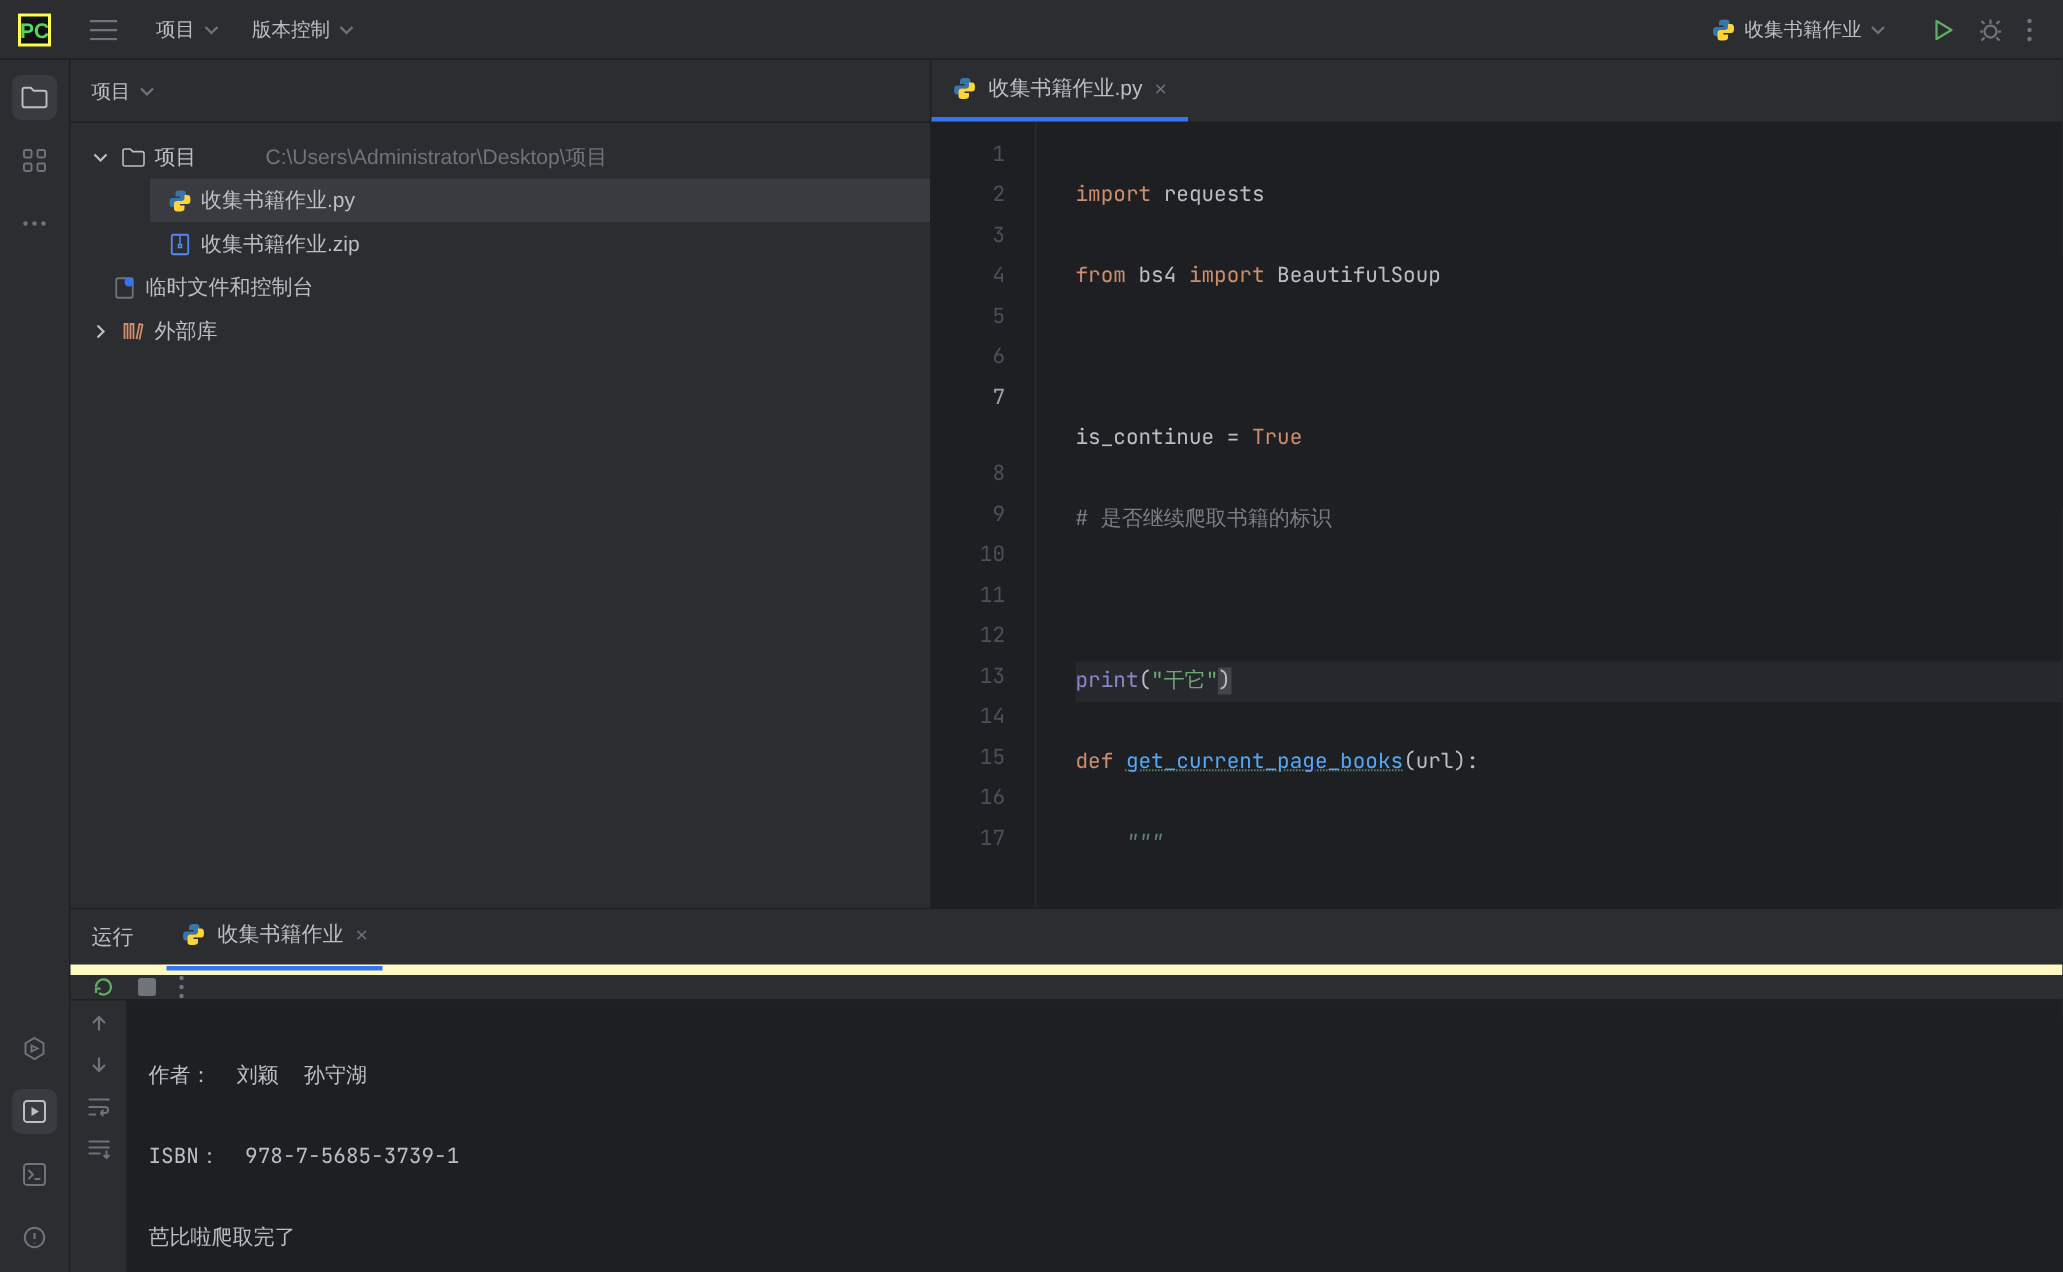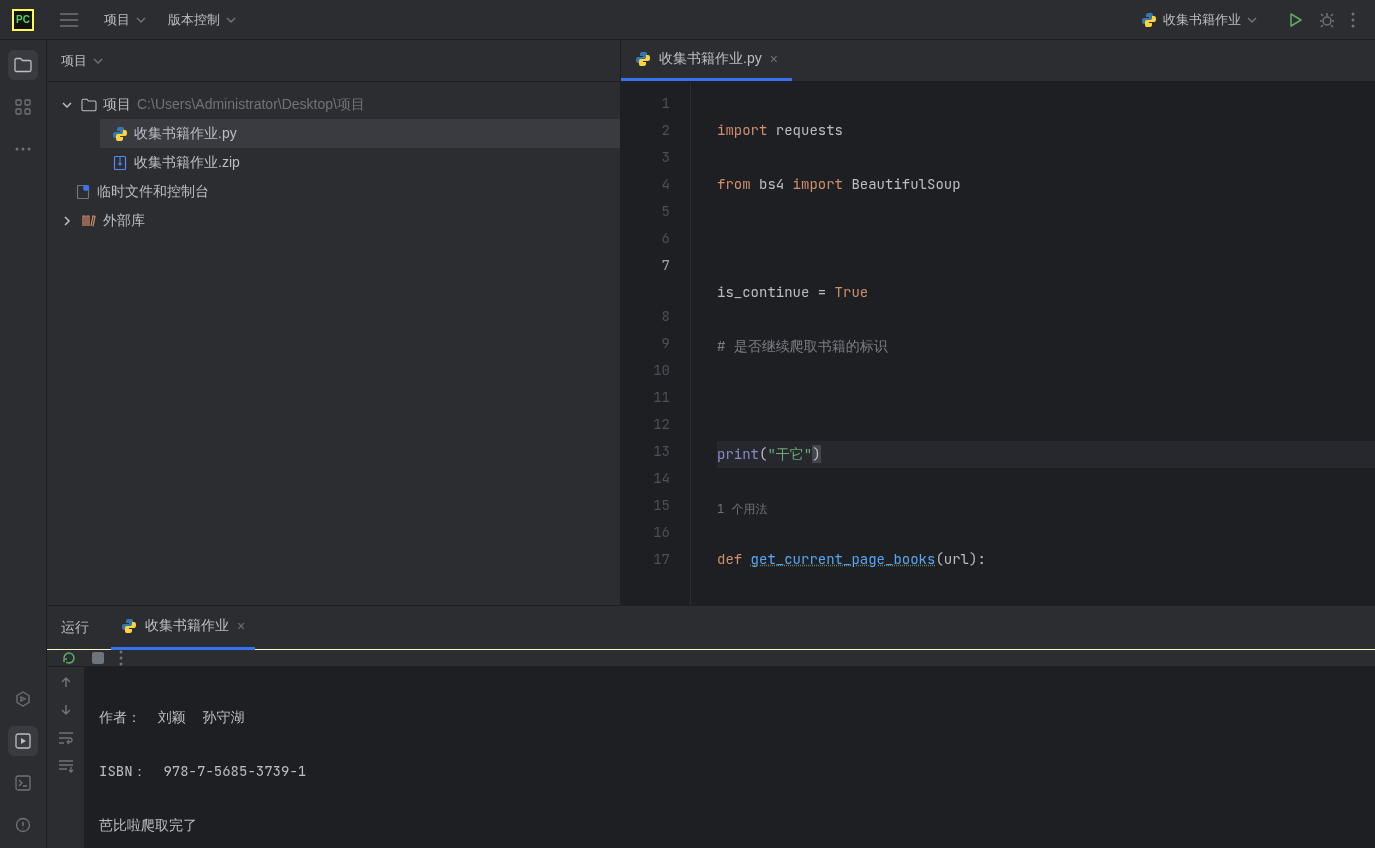--- a/index.html
+++ b/index.html
@@ -18,21 +18,21 @@
   align-items: center;
   padding: 0 12px;
   border-bottom: 1px solid #1e1f22;
 }
 .logo-tile {
   width: 22px; height: 22px;
   background: #111;
   border: 2px solid #fefd4f;
   margin-right: 26px;
   display:flex;align-items:center;justify-content:center;
-  color:#4dd861;font-weight:bold;font-size:10px;
+  color:#4dd861;font-weight:bold;font-size:14px;
 }
 .hamburger-icon { margin-right: 26px; cursor:pointer;}
 .menu-item {
   display: flex; align-items: center; gap: 6px;
   margin-right: 22px;
   color: #bcbec4;
   cursor:pointer;
 }
 .titlebar-spacer { flex: 1; }
 .run-config {
@@ -71,21 +71,21 @@
   color:#bcbec4;
 }
 .tree { padding-top:8px; font-size:14px; }
 .tree-row {
   height:29px;display:flex;align-items:center;
   padding-left:12px; gap:6px; cursor:pointer;
 }
 .tree-row.depth1 { margin-left:53px; }
 .tree-row.selected { background:#393b40; }
 .tree-row .chev { width:16px;display:flex;justify-content:center;}
-.tree-path { color:#6f737a; }
+.tree-path { color:#6f737a;margin-left:40px; }
 .editor-pane {
   flex:1;
   background:#1e1f22;
   display:flex;flex-direction:column;
   min-width:0;
 }
 .editor-tabs {
   height:42px;
   background:#2b2d30;
   border-bottom:1px solid #1e1f22;
@@ -137,21 +137,21 @@
 .inlay { color:#6f737a; font-size:12px; }
 .run-panel {
   height:242px;
   background:#2b2d30;
   display:flex;flex-direction:column;
 }
 .run-tabs {
   height:44px;
   display:flex;align-items:center;
   padding-left:14px;gap:14px;
-  border-bottom:1px solid #fef9c3;
+  border-bottom:7px solid #fef9c3;
 }
 .run-tabs-title { color:#bcbec4; font-size:14px; margin-right:8px;}
 .run-tab {
   height:44px;display:flex;align-items:center;gap:8px;
   padding:0 10px;border-bottom:3px solid transparent;
   font-size:14px;cursor:pointer;
 }
 .run-tab.active { border-bottom-color:#3574f0; }
 .run-toolbar {
   height:44px;
@@ -382,21 +382,20 @@
               <div class="ln">17</div>
           </div>
           <div class="code">
 <div class="code-line"><span class="kw">import</span><span> requests</span></div>
 <div class="code-line"><span class="kw">from</span><span> bs4 </span><span class="kw">import</span><span> BeautifulSoup</span></div>
 <div class="code-line"></div>
 <div class="code-line"><span>is_continue = </span><span class="kw">True</span></div>
 <div class="code-line"><span class="com"># 是否继续爬取书籍的标识</span></div>
 <div class="code-line"></div>
 <div class="code-line current"><span class="builtin">print</span><span>(</span><span class="str">"干它"</span><span style="background:#43454a">)</span></div>
-<div class="code-line" style="height:24px"><span class="inlay">1 个用法</span></div>
 <div class="code-line"><span class="kw">def </span><span class="fn" style="text-decoration:underline dotted #5f826b">get_current_page_books</span><span>(url):</span></div>
 <div class="code-line"><span class="docstr">    """</span></div>
 
 
 
 
 
 
 
 

